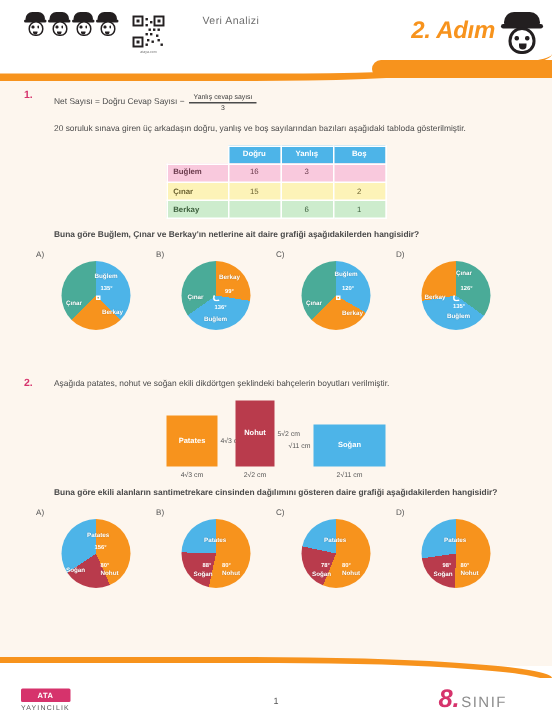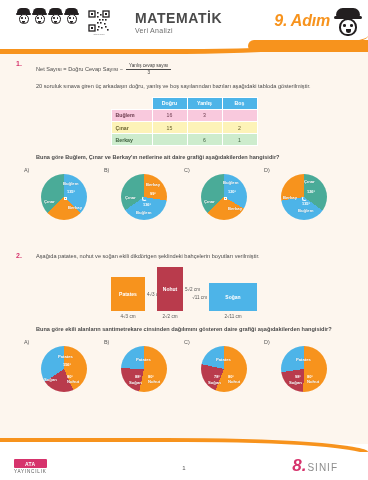--- a/index.html
+++ b/index.html
@@ -181,25 +181,24 @@
         <rect x="10" y="16" width="1.6" height="1.6" fill="#231f20"></rect>
         <rect x="13" y="17" width="1.6" height="1.6" fill="#231f20"></rect>
         <rect x="17" y="16" width="1.6" height="1.6" fill="#231f20"></rect>
         <rect x="19" y="19" width="1.6" height="1.6" fill="#231f20"></rect>
         <rect x="9" y="19" width="1.6" height="1.6" fill="#231f20"></rect>
       </svg>
     </div>
     <div class="qr-cap">ataya.com</div>
 
     <div class="title-block">
-      <div class="t-main">MATEMATİK</div>
       <div class="t-sub">Veri Analizi</div>
     </div>
 
-    <div class="step">9. Adım</div>
+    <div class="step">2. Adım</div>
     <div class="chaplin">
       <div class="hat"></div>
         <div class="brim"></div>
         <div class="head"></div>
       <div class="eye l"></div>
         <div class="eye r"></div>
         <div class="mo"></div>
     </div>
   </div>
 

